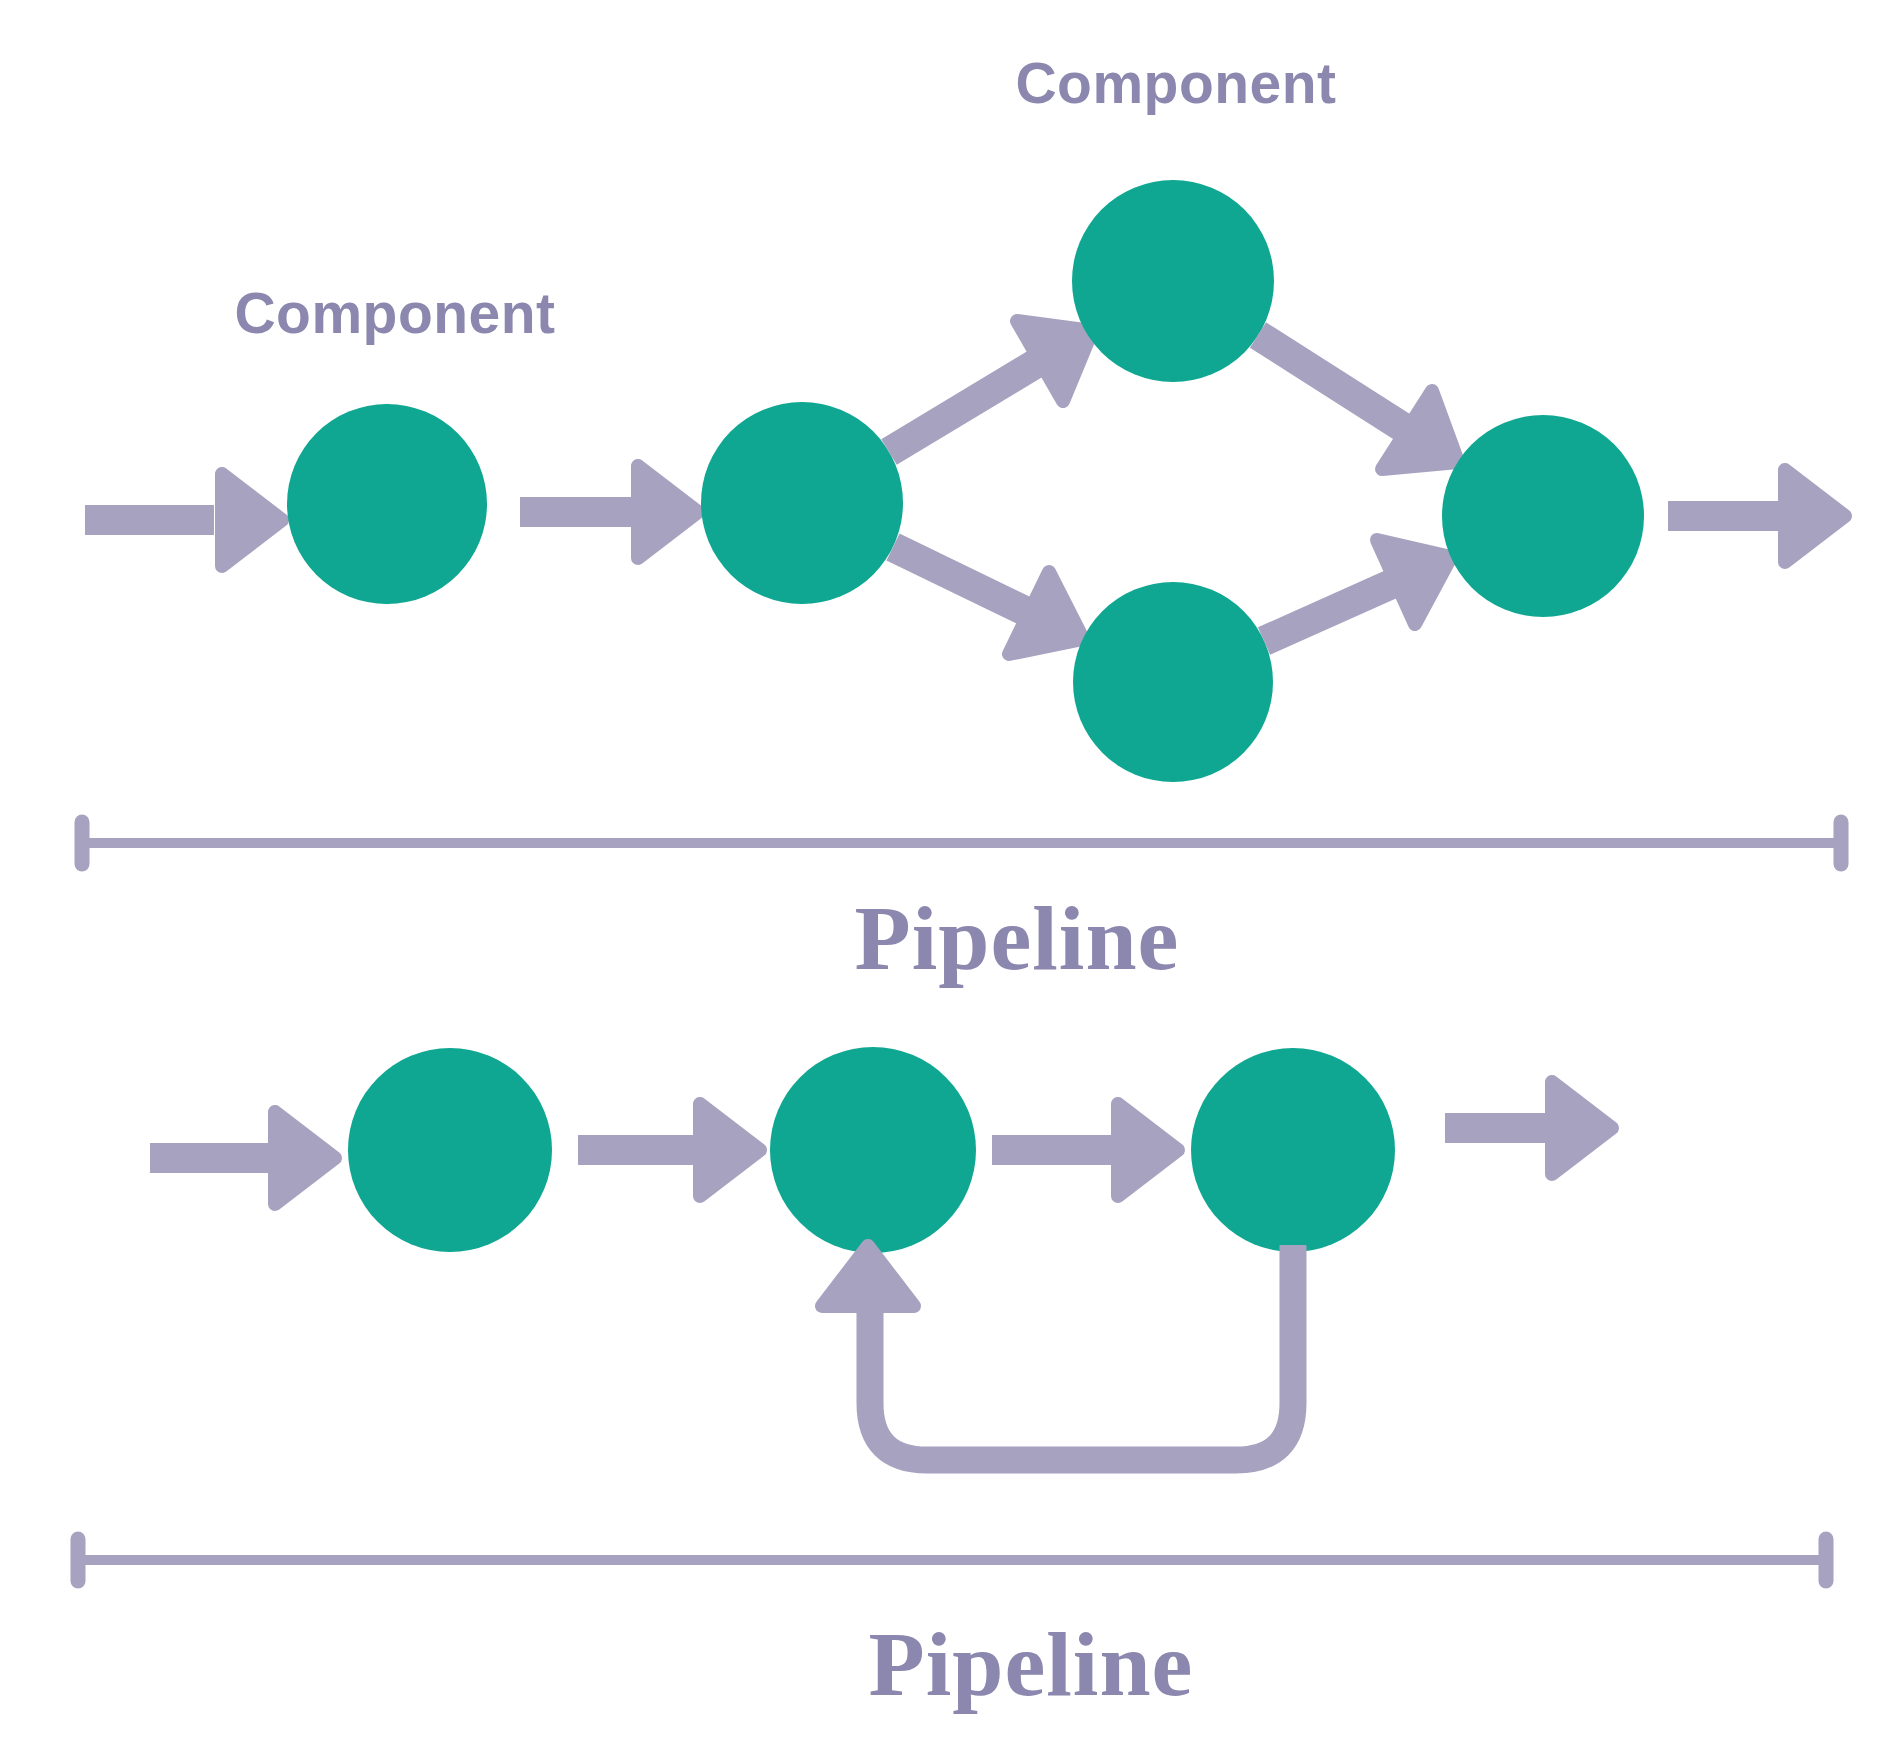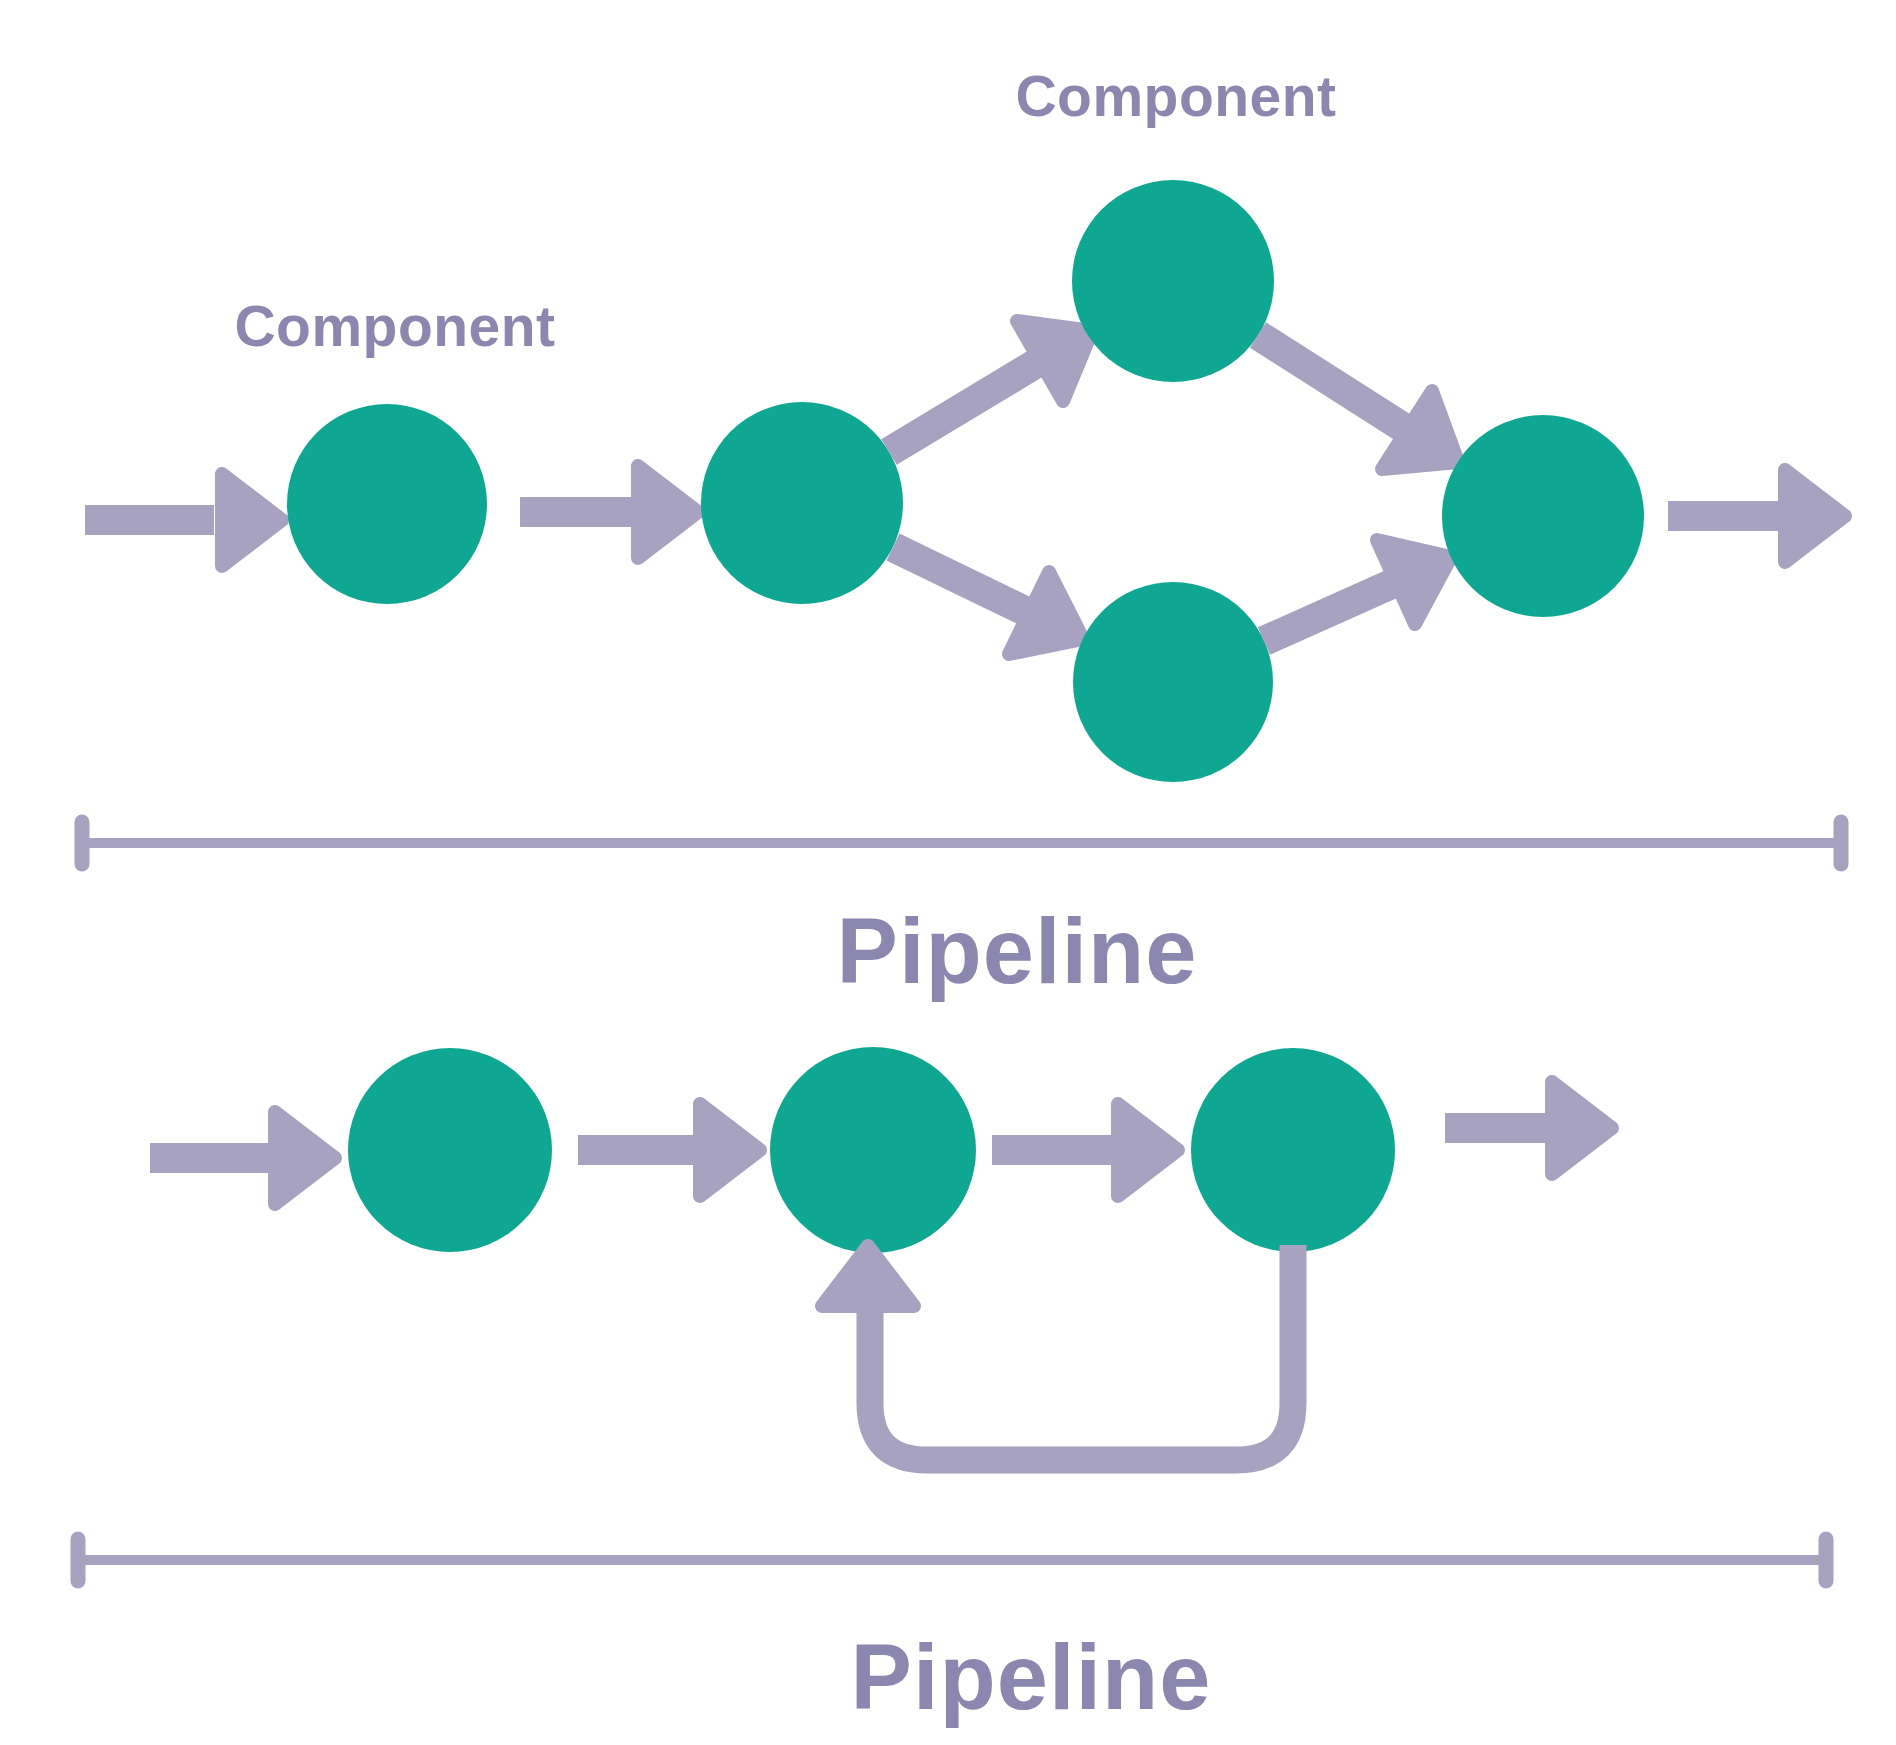--- a/index.html
+++ b/index.html
@@ -41,24 +41,23 @@
     stroke-width: 15;
     stroke-linecap: round;
   }
   .label {
     position: absolute;
     transform: translateX(-50%);
     font-weight: 700;
     color: var(--label-text, #8B87AE);
     white-space: nowrap;
     line-height: 1.1;
-    margin-top: 13px;
   }
   .component-label { font-size: 57px; letter-spacing: 0.5px; }
-  .pipeline-label  { font-size: 92px; letter-spacing: 1px; }
+  .pipeline-label  { font-size: 92px; letter-spacing: 1px; font-family: Liberation Serif, serif; }
 </style>
 </head>
 <body style="background: rgb(255, 255, 255);">
 
 <div class="canvas">
 
   <svg class="diagram-svg" width="1896" height="1745" viewBox="0 0 1896 1745">
 
     <g>
 

